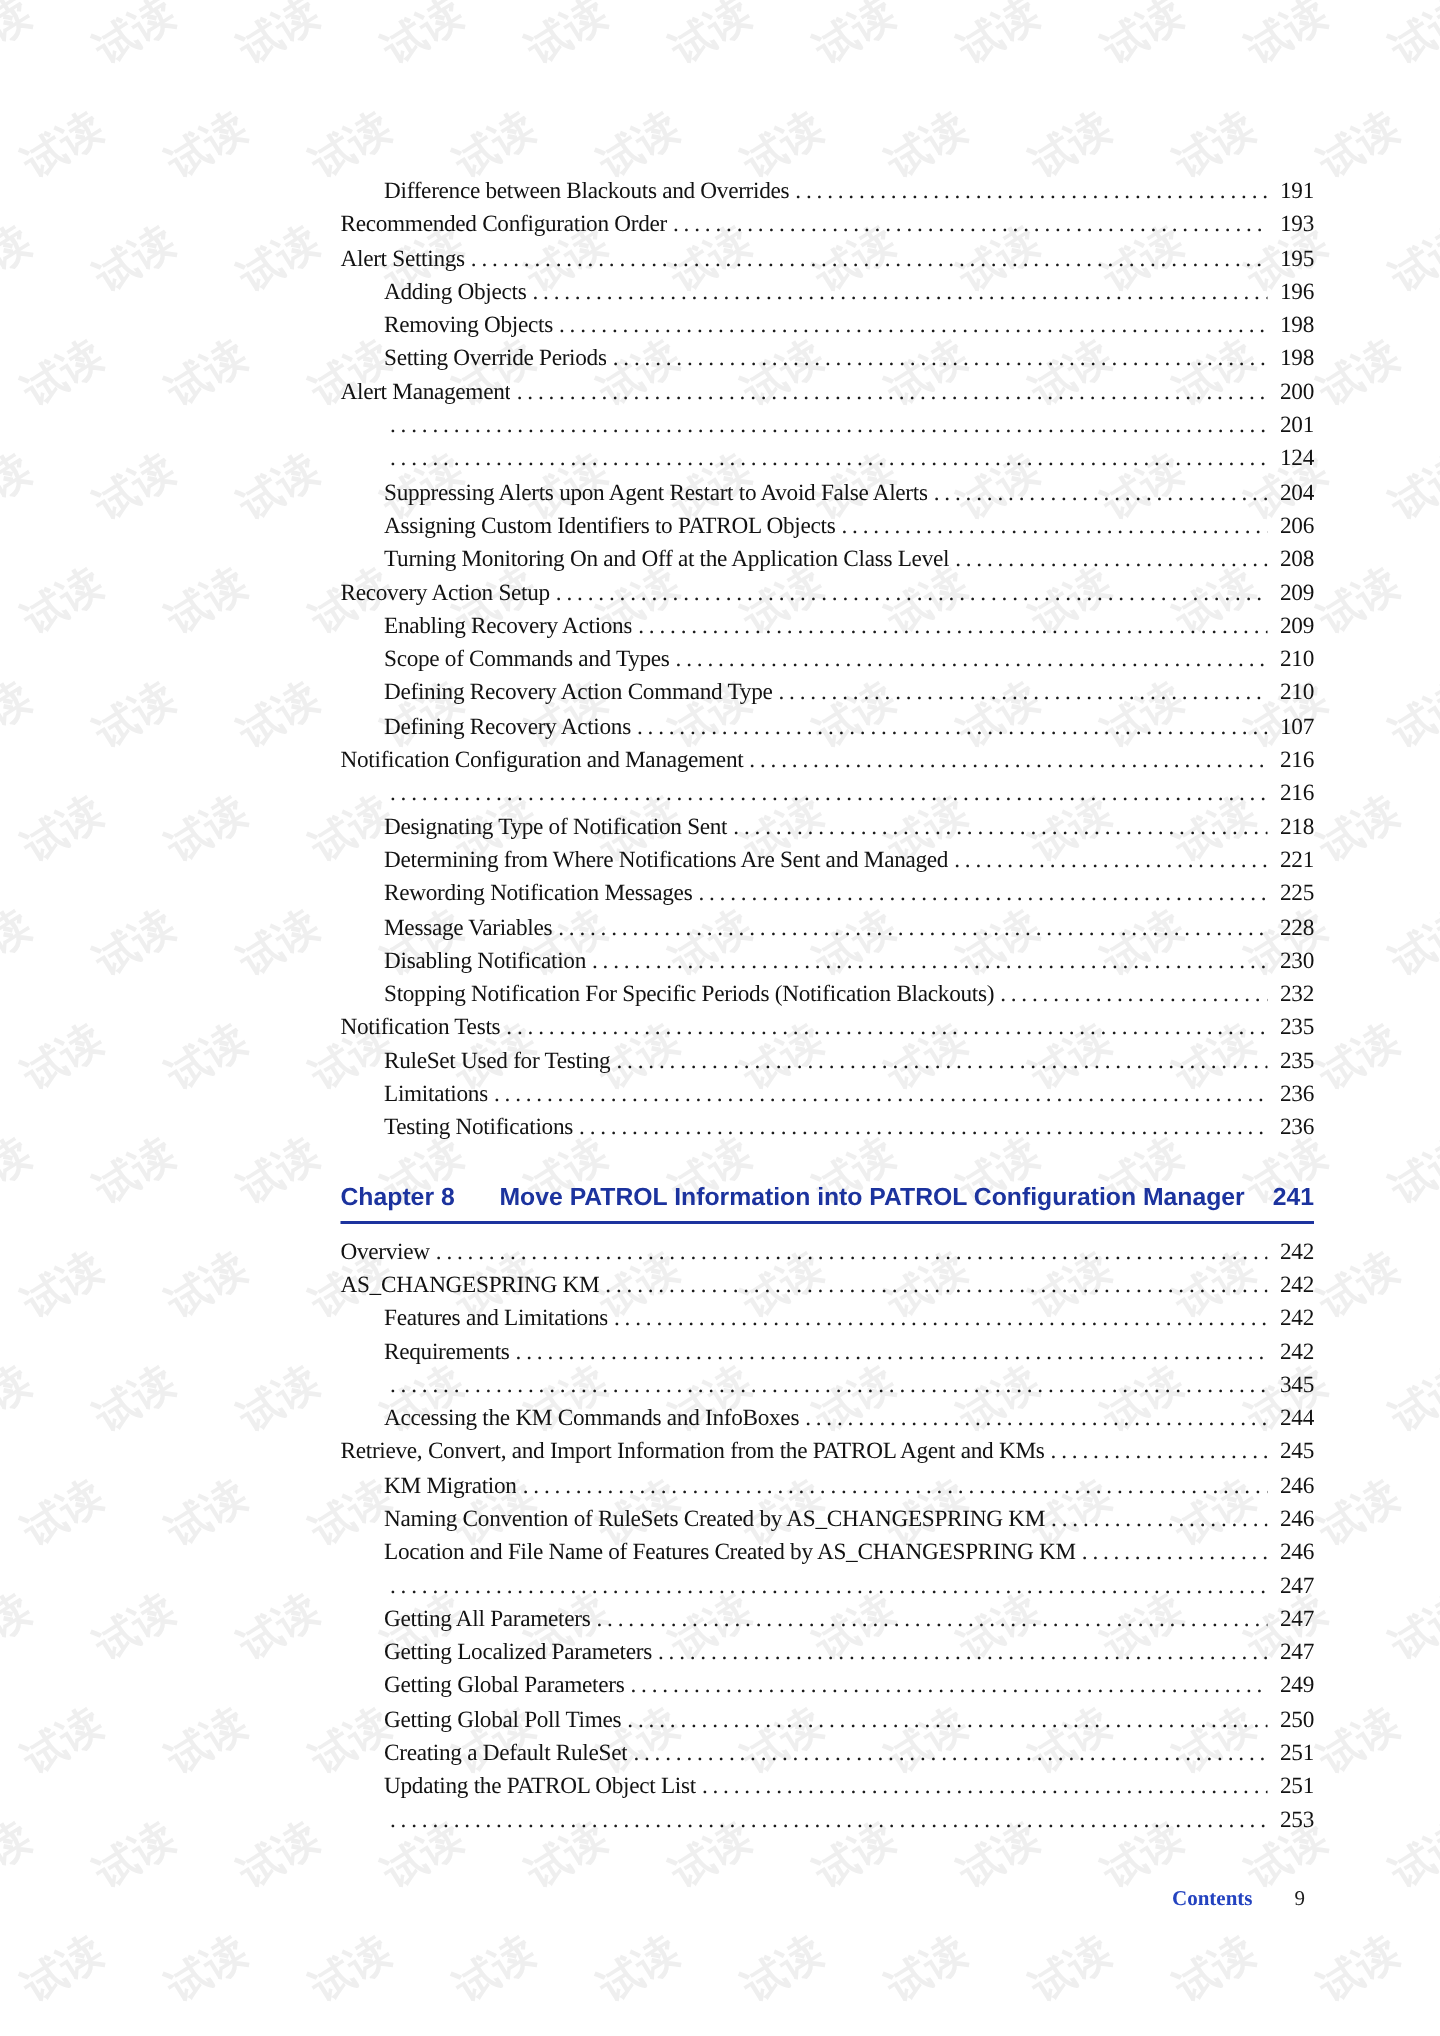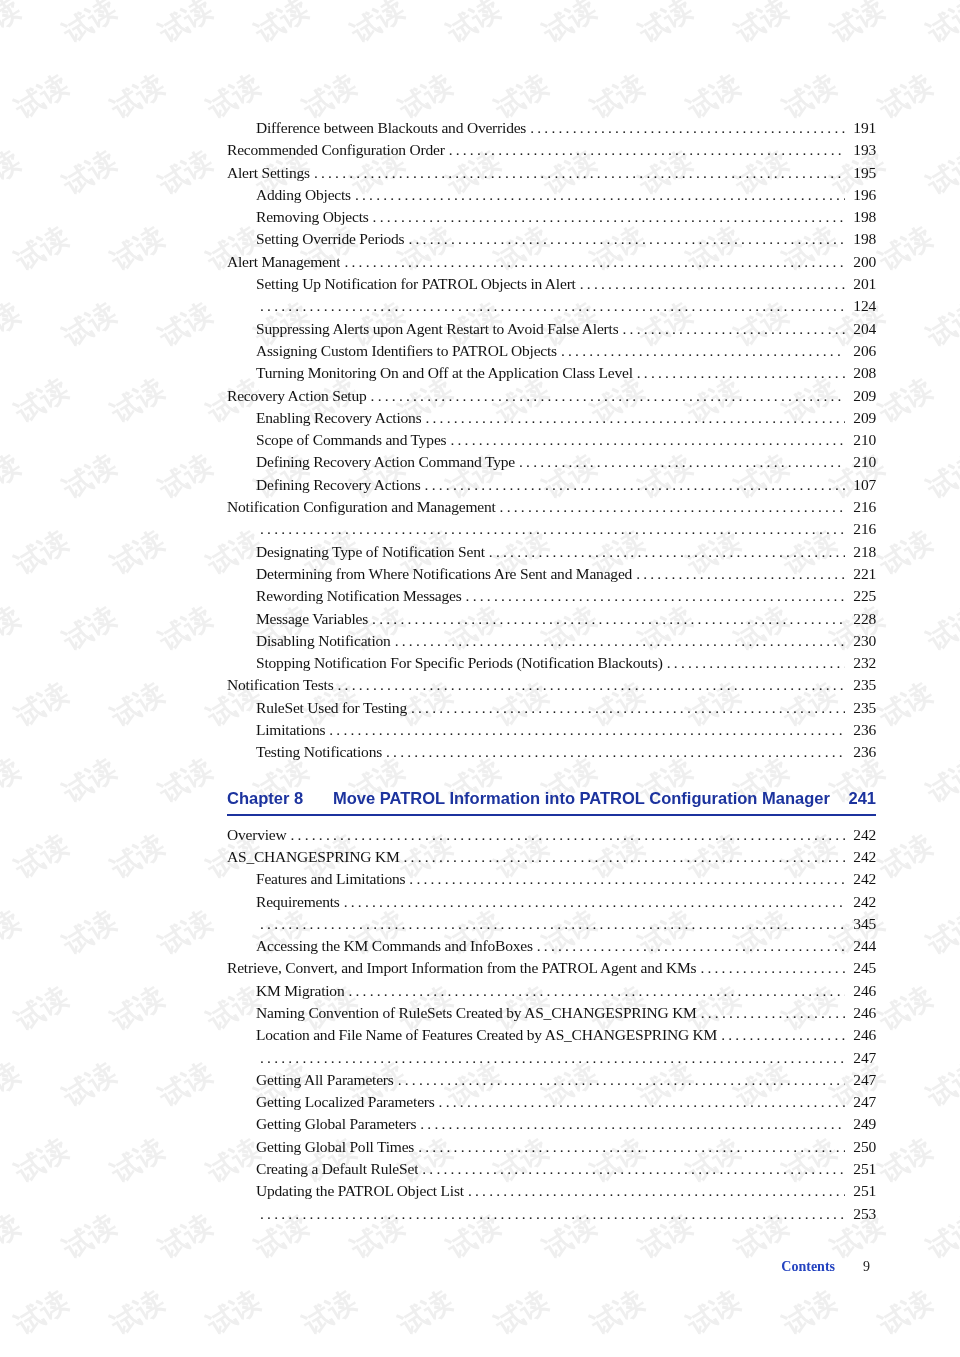--- a/index.html
+++ b/index.html
@@ -333,21 +333,20 @@
         <span class="t">Setting Override Periods</span>
         <span class="dots">....................................................................................................................................................................................</span>
         <span class="pg">198</span>
       </div>
       <div class="entry lvl1">
         <span class="t">Alert Management</span>
         <span class="dots">....................................................................................................................................................................................</span>
         <span class="pg">200</span>
       </div>
       <div class="entry lvl2">
-        <span class="t">Setting Up Notification for PATROL Objects in Alert</span>
         <span class="dots">....................................................................................................................................................................................</span>
         <span class="pg">201</span>
       </div>
       <div class="entry lvl2">
         <span class="dots">....................................................................................................................................................................................</span>
         <span class="pg">124</span>
       </div>
       <div class="entry lvl2">
         <span class="t">Suppressing Alerts upon Agent Restart to Avoid False Alerts</span>
         <span class="dots">....................................................................................................................................................................................</span>

